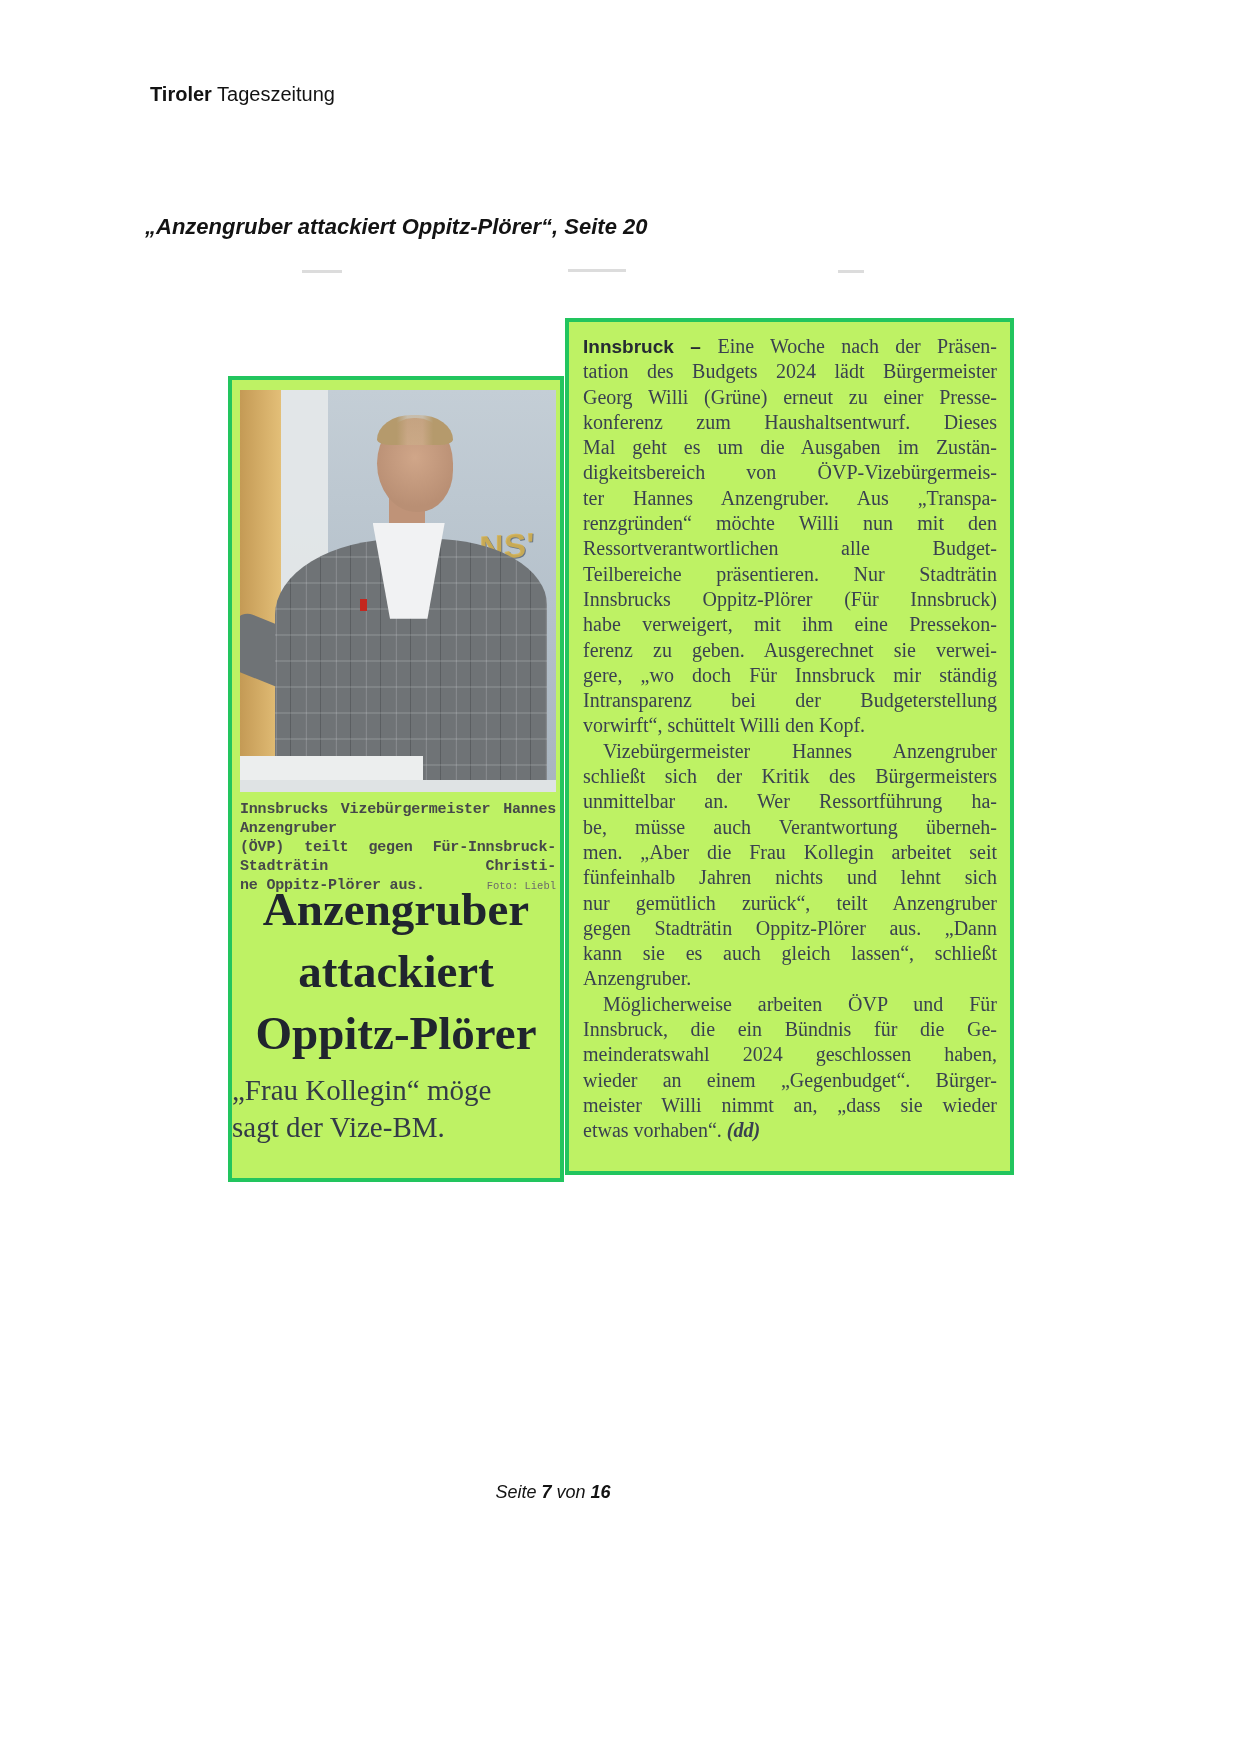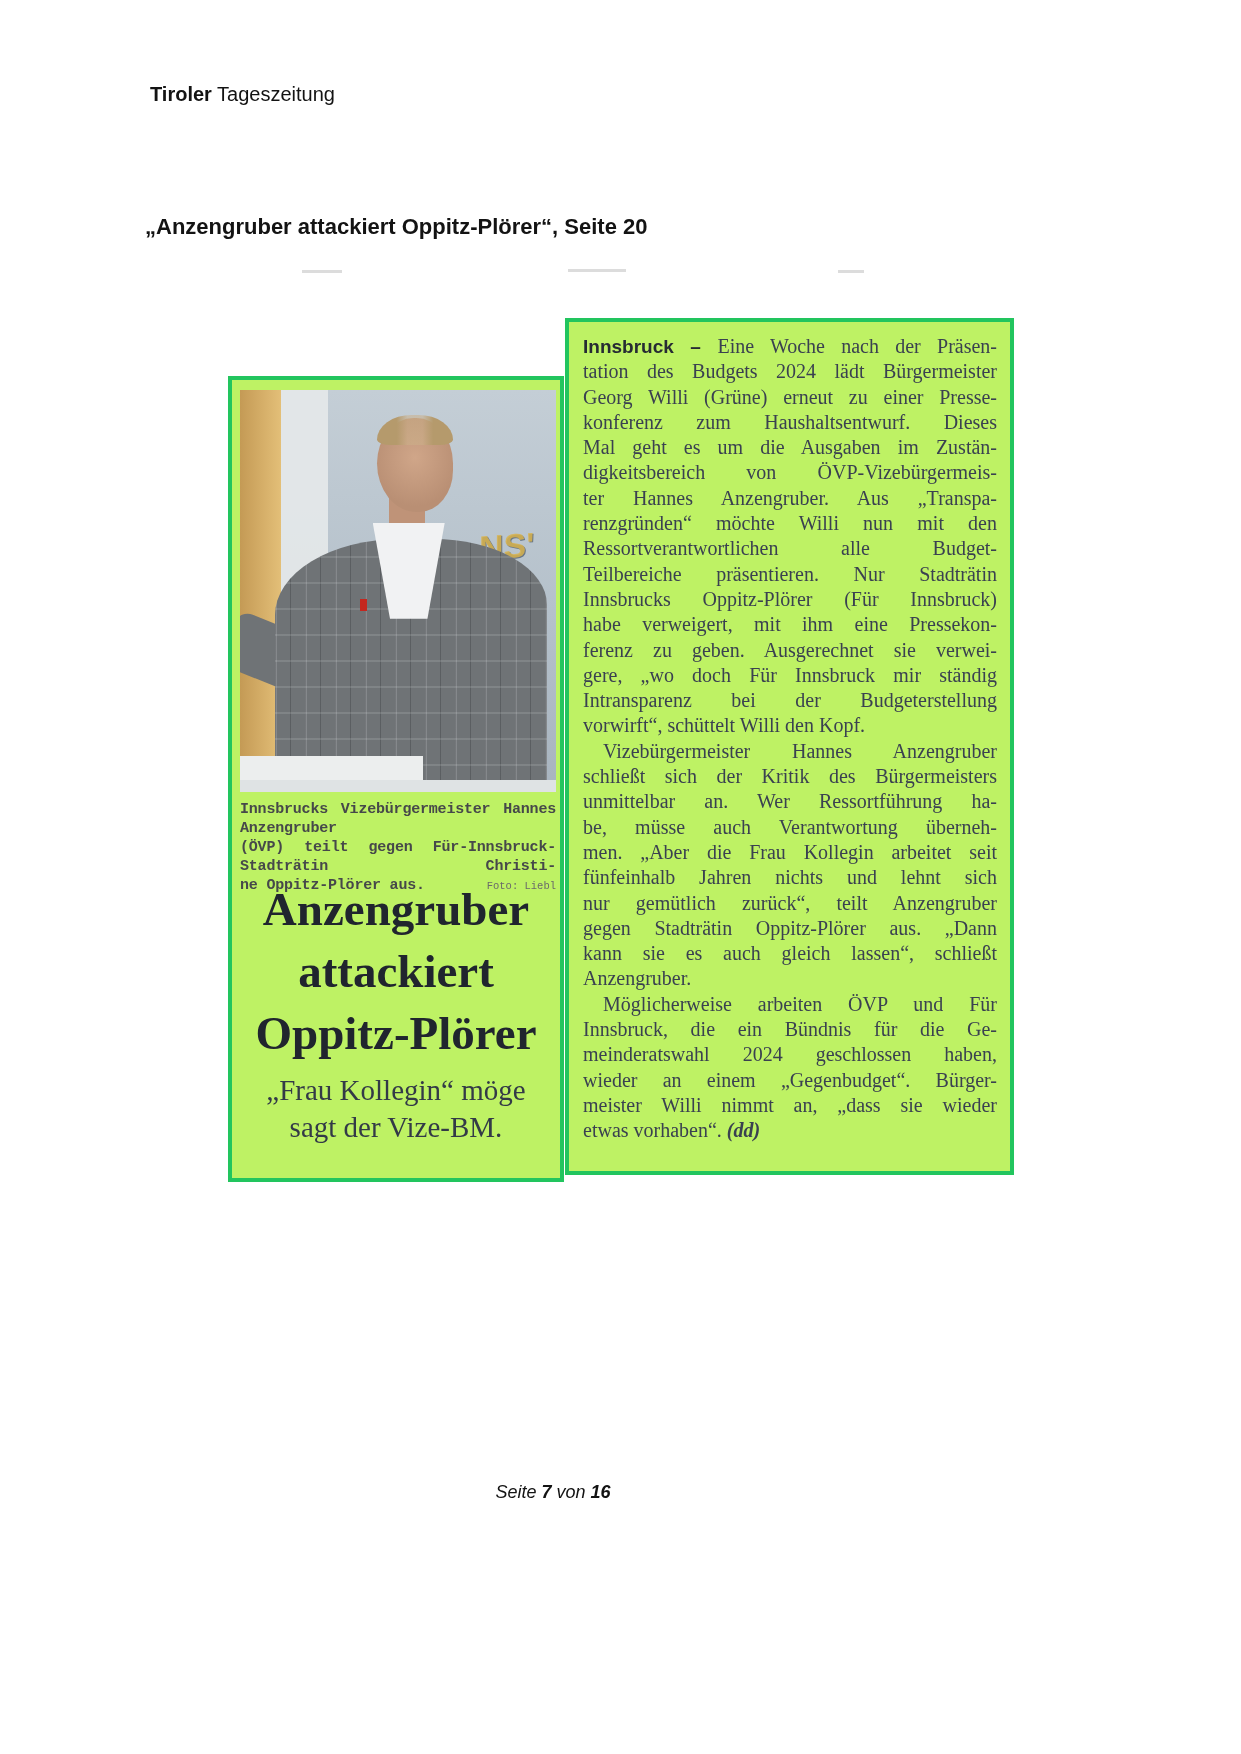--- a/index.html
+++ b/index.html
@@ -2,21 +2,21 @@
 <html><head>
 <meta charset="utf-8">
 <style>
   html,body{margin:0;padding:0;background:#ffffff;}
   .page{position:relative;width:1241px;height:1754px;background:#ffffff;overflow:hidden;
         font-family:"Liberation Sans",sans-serif;color:#1c1c1c;}
 
   
   .brand{position:absolute;left:150px;top:82px;font-size:20px;line-height:24px;color:#131313;}
   .brand b{font-weight:700;}
-  .doc-title{position:absolute;left:145px;top:213px;font-size:22px;line-height:27px;font-weight:700;color:#131313;}
+  .doc-title{position:absolute;left:145px;top:213px;font-size:22px;line-height:27px;font-weight:700;color:#131313;font-style:italic;}
 
   
   .artifact{position:absolute;height:3px;background:#c9c9c9;opacity:.65;}
 
   
   .clip-box{position:absolute;border:4px solid #22c55e;background:#bef264;box-sizing:border-box;}
   .left-box{left:228px;top:376px;width:336px;height:806px;}
   .right-box{left:565px;top:318px;width:449px;height:857px;}
 
   
@@ -51,21 +51,21 @@
   
   .caption{position:absolute;left:8px;top:420px;width:316px;color:#46484a;
            font-weight:700;font-size:15px;line-height:19px;letter-spacing:-.2px;font-family:Liberation Mono, monospace;}
   .cap-line{text-align:justify;text-align-last:justify;}
   .cap-last{display:flex;align-items:baseline;text-align:left;}
   .credit{margin-left:auto;font-weight:400;font-size:10.5px;color:#6a6a6a;letter-spacing:0;}
 
   
   .big-head{position:absolute;left:0;top:498px;width:100%;text-align:center;
             font-family:"Liberation Serif",serif;font-weight:700;font-size:47px;line-height:62px;color:#20252e;}
-  .sub-head{position:absolute;left:0;top:692px;width:100%;text-align:center;
+  .sub-head{position:absolute;left:0;top:692px;width:100%;text-align:left;
             font-family:"Liberation Serif",serif;font-size:29px;line-height:37px;color:#333a47;}
 
   
   .article{position:absolute;left:14px;right:13px;top:12px;
            font-family:"Liberation Serif",serif;font-size:20px;color:#3a4150;}
   .art-line{line-height:25.3px;text-align:justify;text-align-last:justify;}
   .art-line.para-end{text-align-last:left;}
   .art-line.indent{text-indent:20px;}
   .lead{font-family:"Liberation Sans",sans-serif;font-weight:700;font-size:19px;color:#262b33;}
   .signoff{font-style:italic;font-weight:700;margin-top:26px;}

